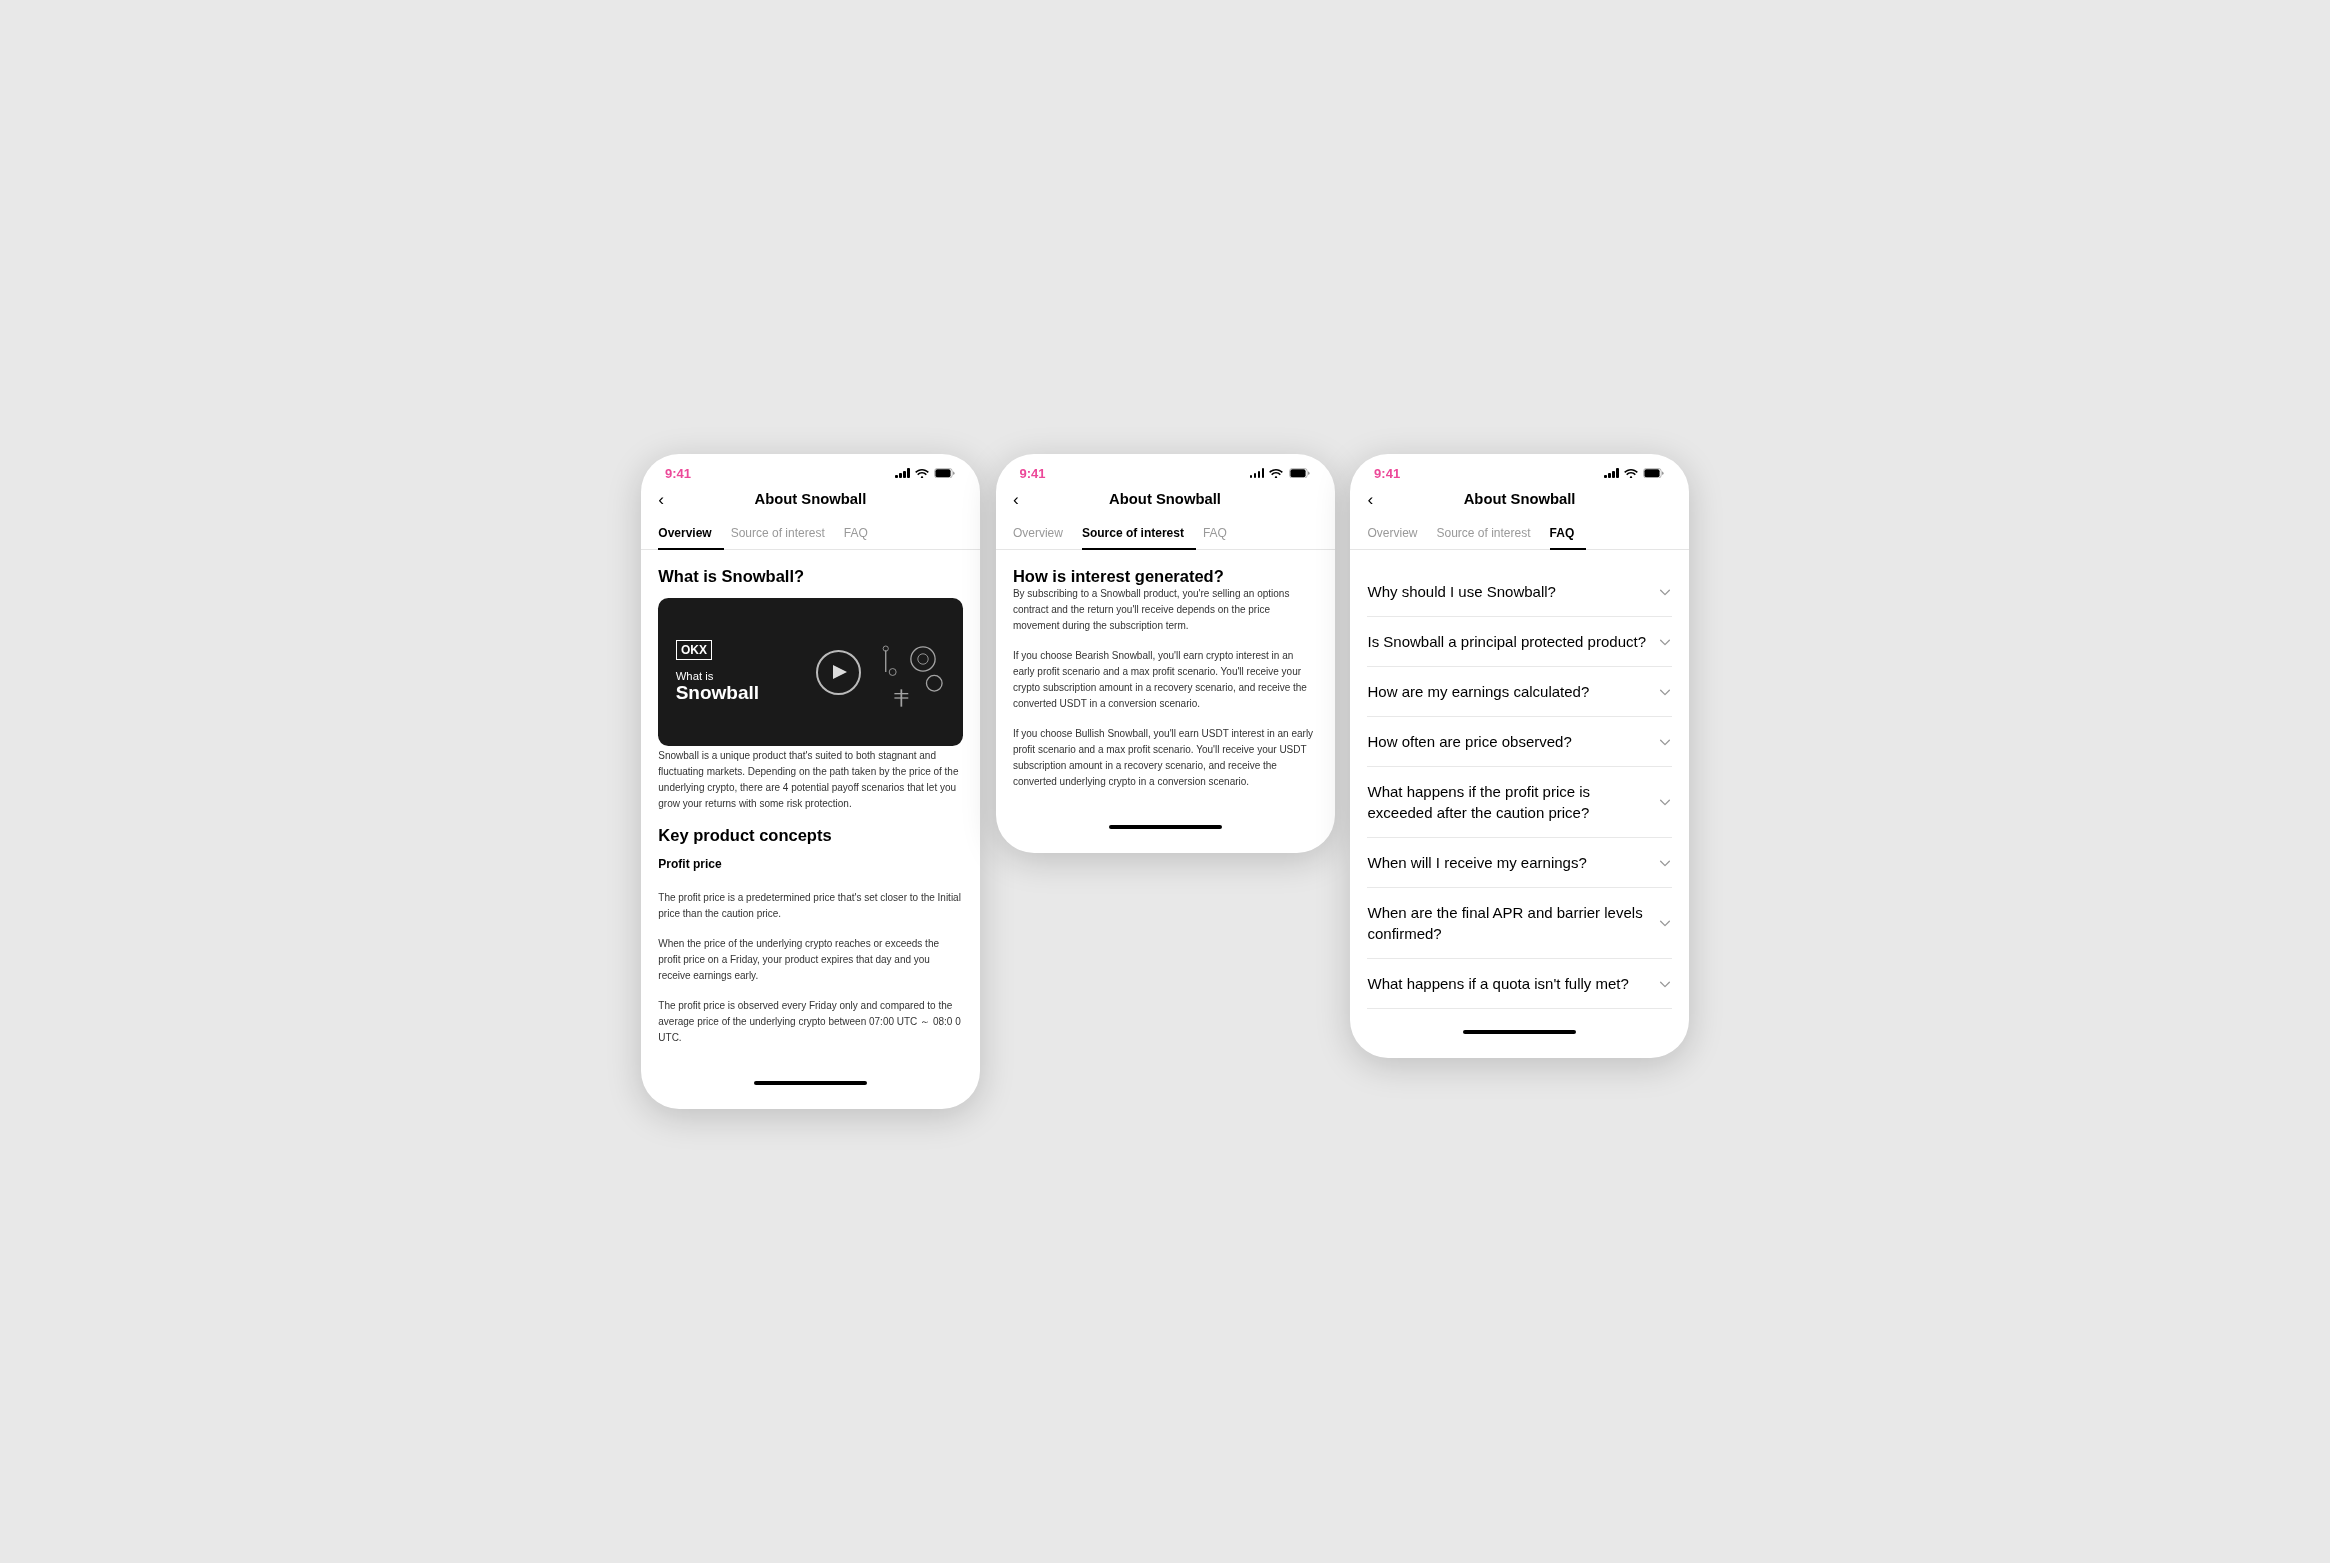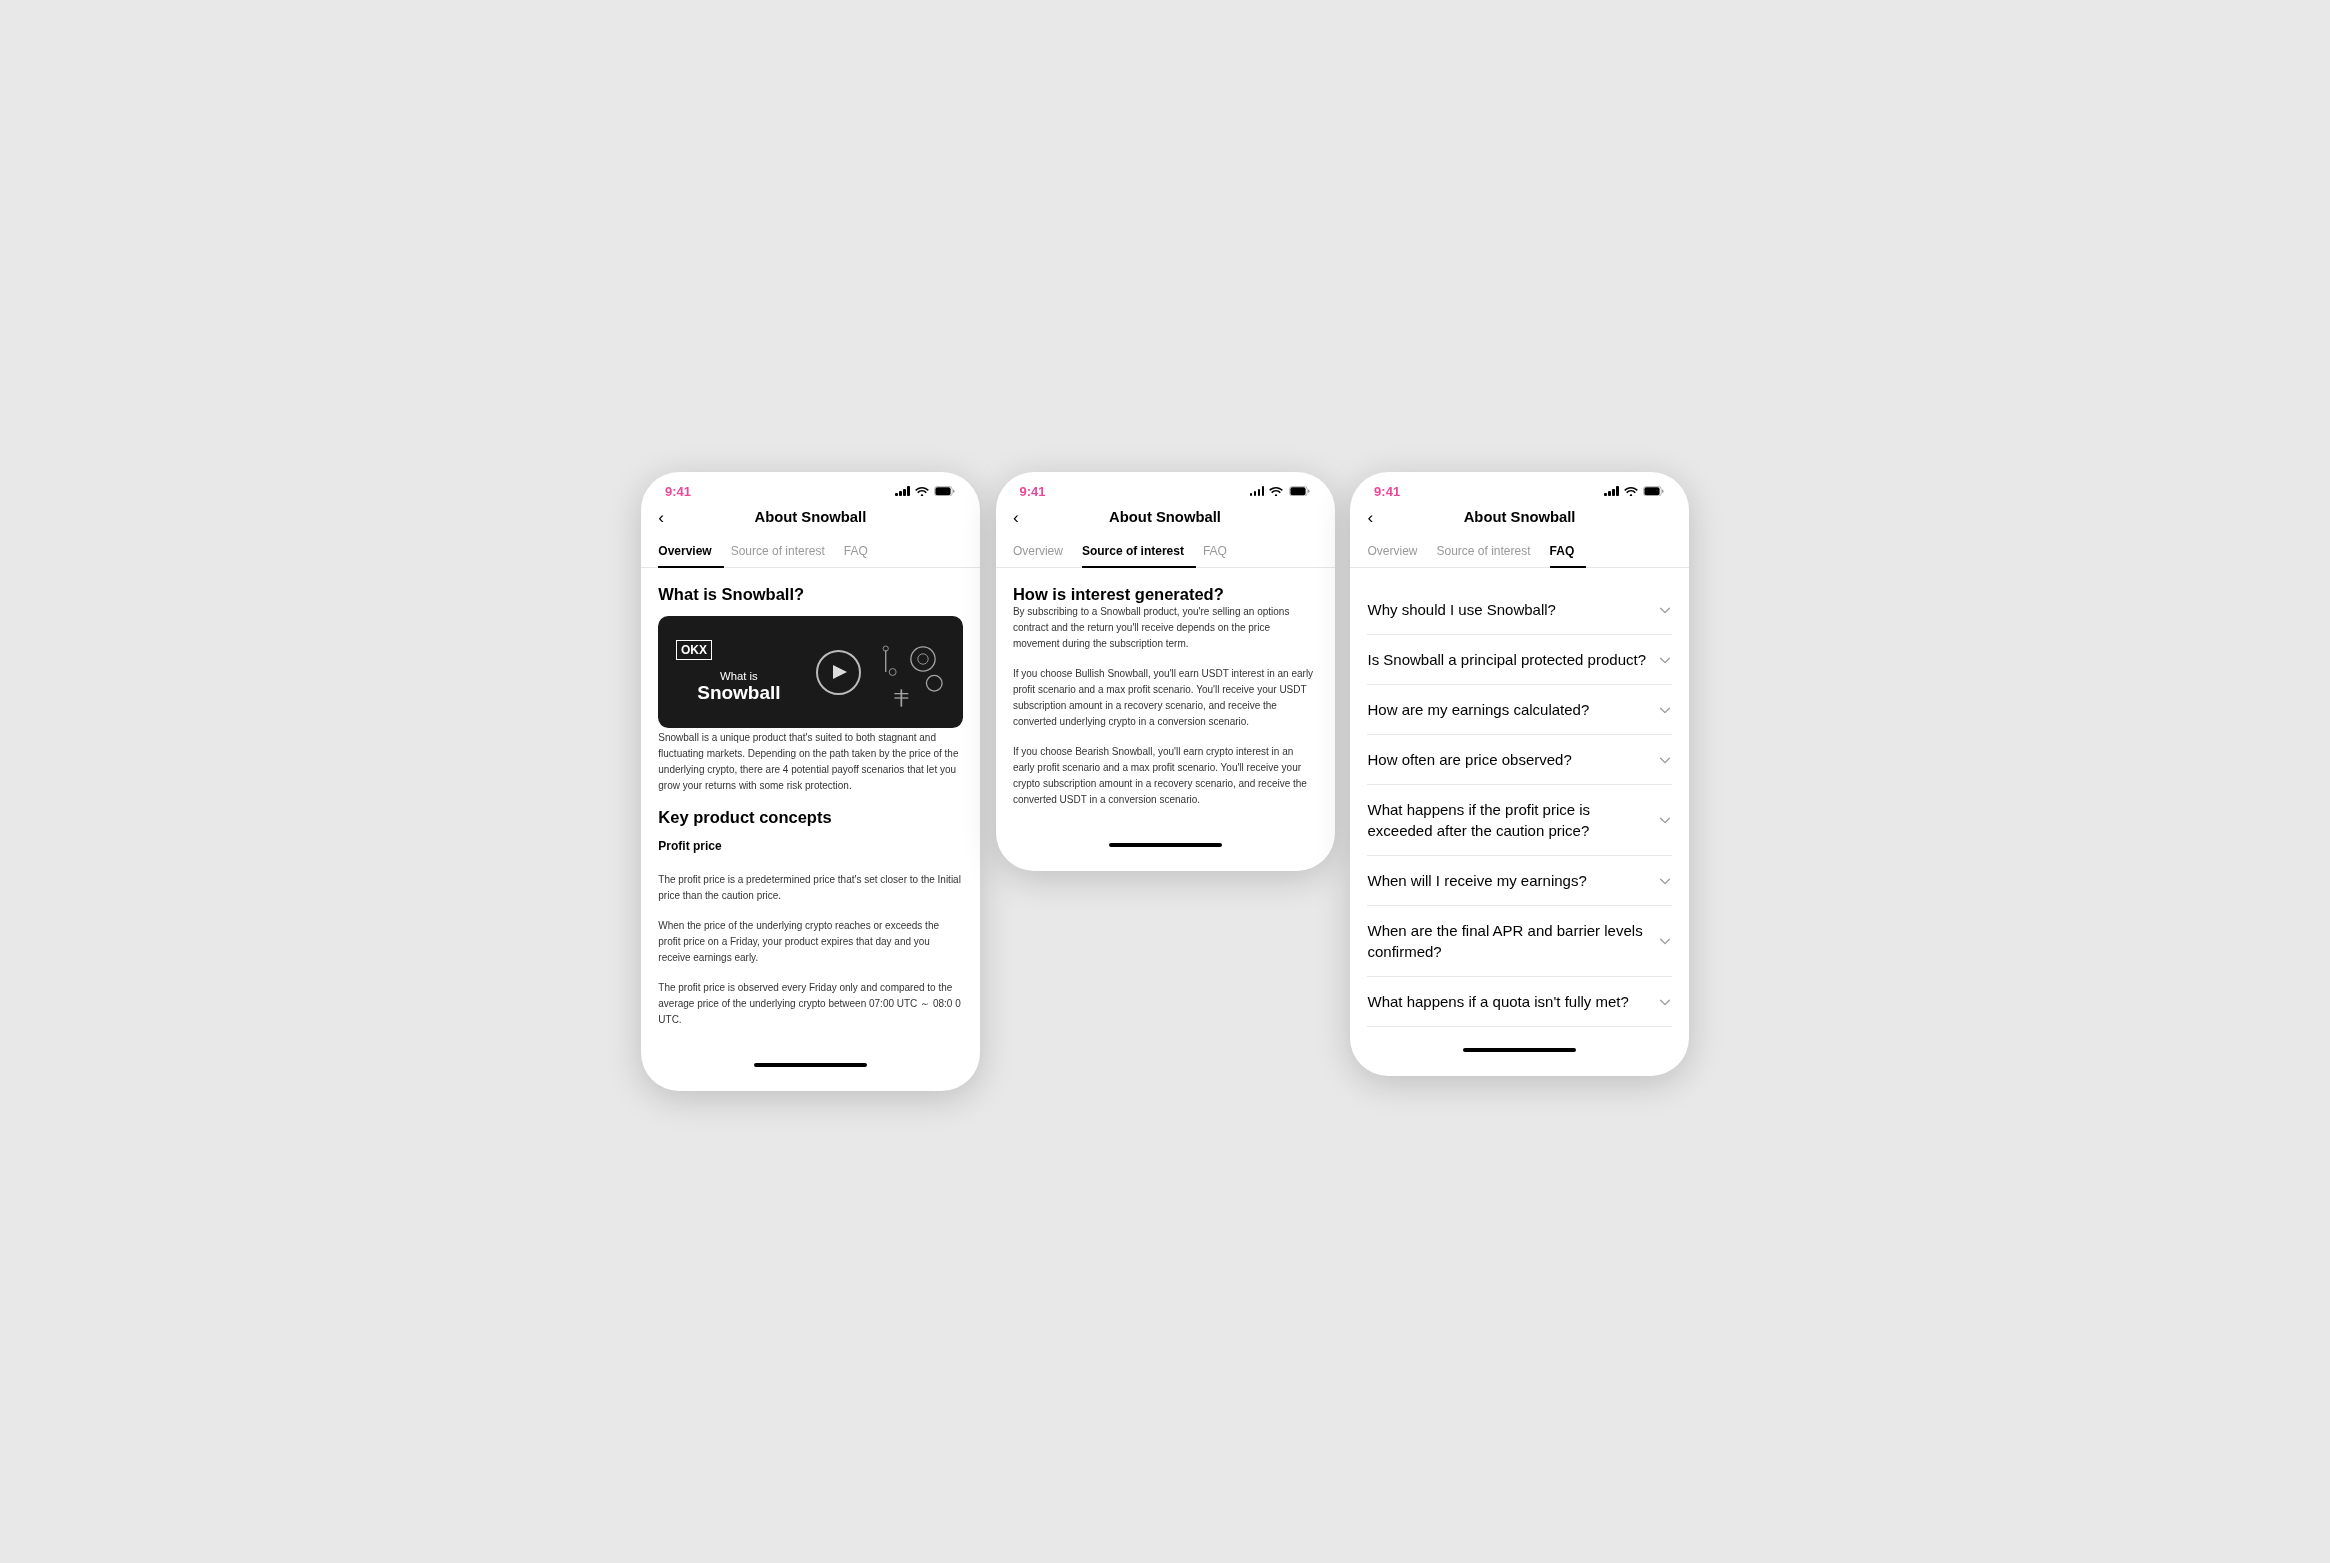--- a/index.html
+++ b/index.html
@@ -117,28 +117,27 @@
     
     .section-title {
       font-size: 16.5px;
       font-weight: 700;
       color: #000;
       margin-bottom: 12px;
     }
     .video-card {
       background: #1a1a1a;
       border-radius: 10.4px;
-      height: 112px;
+      height: 148px;
       display: flex;
       align-items: center;
       justify-content: center;
       margin-bottom: 2px;
       position: relative;
       overflow: hidden;
-      text-align: center;
     }
     .video-card-content {
       display: flex;
       align-items: center;
       width: 100%;
       padding: 0 17.4px;
     }
     .video-text-area {
       flex: 1;
     }
@@ -349,22 +348,22 @@
 
     <div class="tabs">
       <div class="tab">Overview</div>
       <div class="tab active">Source of interest</div>
       <div class="tab">FAQ</div>
     </div>
 
     <div class="content">
       <div class="interest-title">How is interest generated?</div>
       <p class="body-text">By subscribing to a Snowball product, you're selling an options contract and the return you'll receive depends on the price movement during the subscription term.</p>
+      <p class="body-text">If you choose Bearish Snowball, you'll earn crypto interest in an early profit scenario and a max profit scenario. You'll receive your crypto subscription amount in a recovery scenario, and receive the converted USDT in a conversion scenario.</p>
       <p class="body-text">If you choose Bullish Snowball, you'll earn USDT interest in an early profit scenario and a max profit scenario. You'll receive your USDT subscription amount in a recovery scenario, and receive the converted underlying crypto in a conversion scenario.</p>
-      <p class="body-text">If you choose Bearish Snowball, you'll earn crypto interest in an early profit scenario and a max profit scenario. You'll receive your crypto subscription amount in a recovery scenario, and receive the converted USDT in a conversion scenario.</p>
     </div>
 
     <div class="home-indicator"></div>
   </div>
 
   <div class="phone">
     <div class="status-bar">
       <span>9:41</span>
       <div class="status-right">
         <div class="signal-bars">

